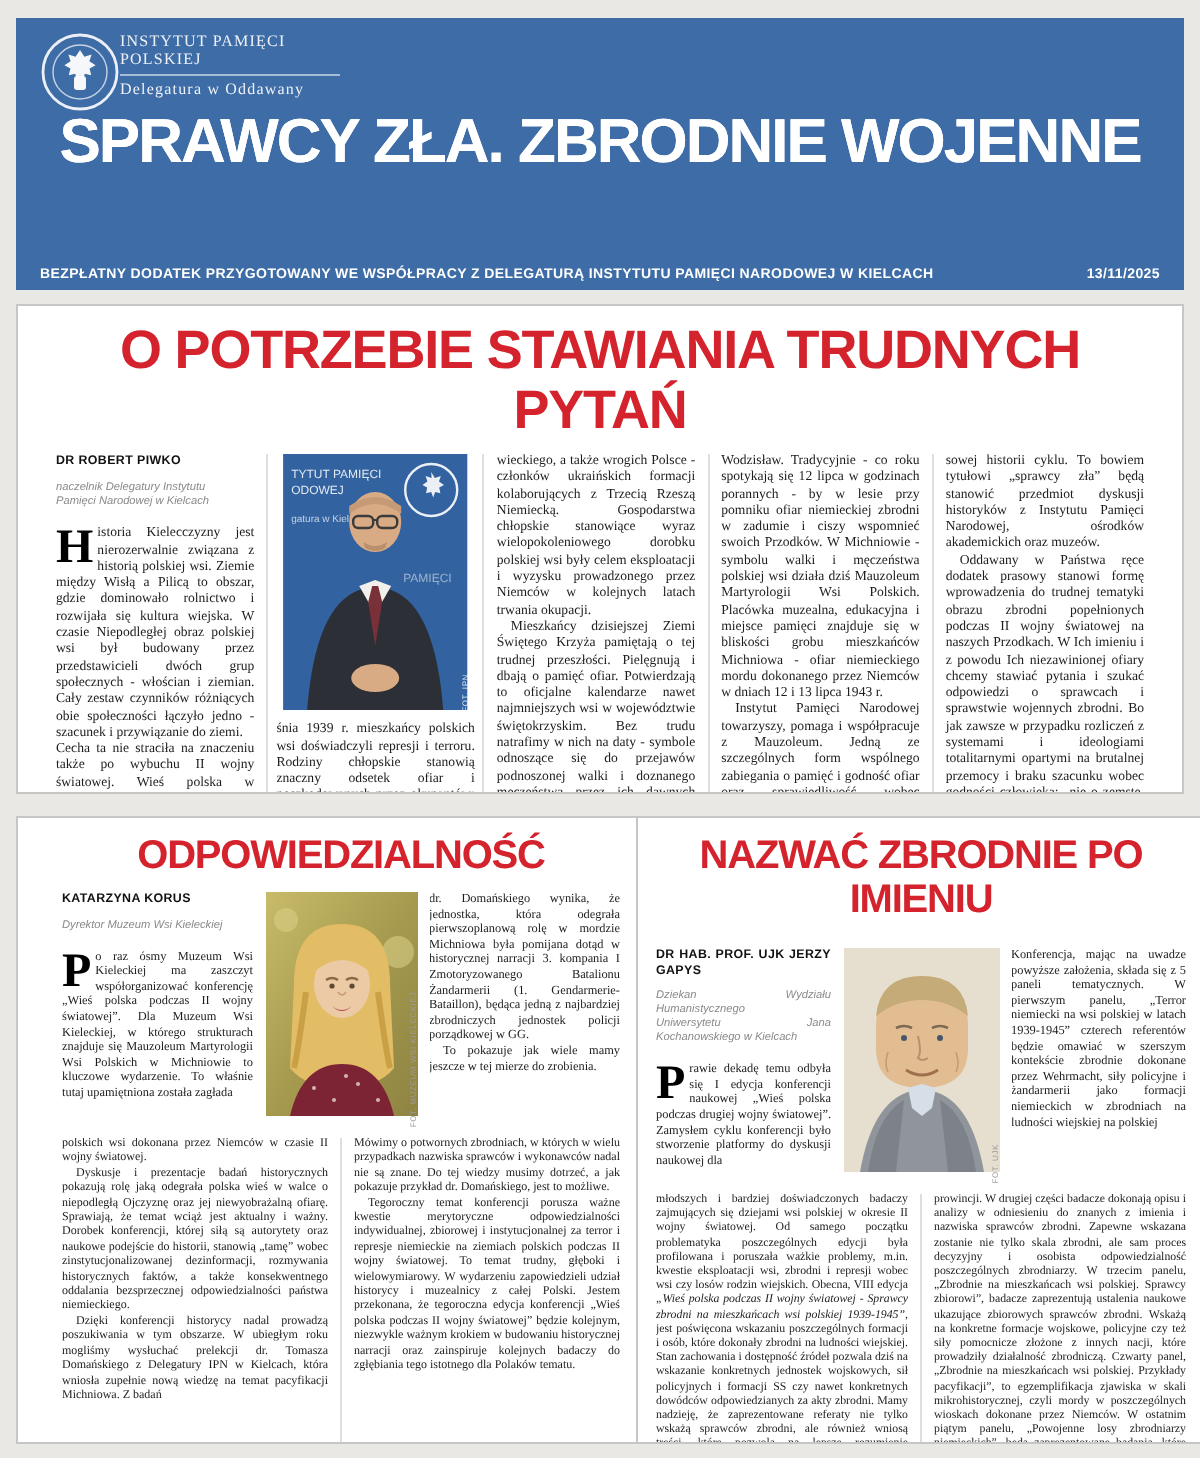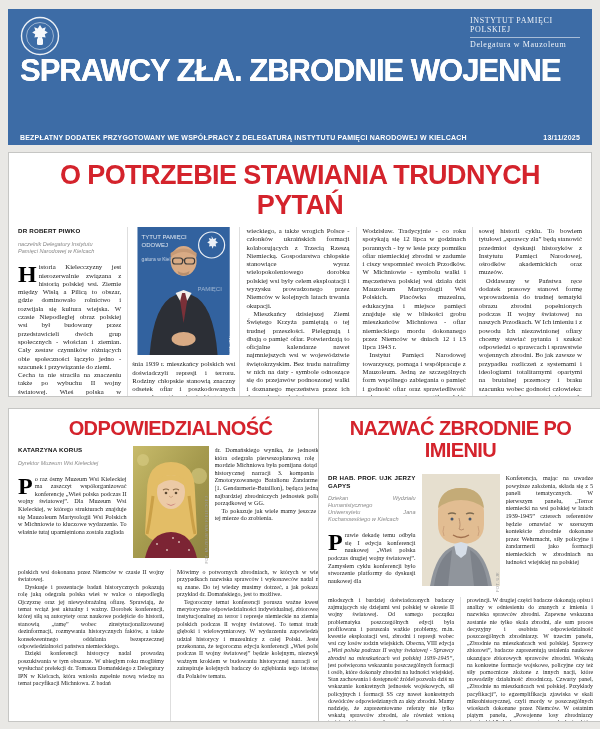--- a/index.html
+++ b/index.html
@@ -10,39 +10,39 @@
     color:#1c1c1c;
     -webkit-font-smoothing:antialiased;
   }
   .page{width:600px;height:729px;position:relative;}
 
   
   .banner{
     position:absolute;left:8px;top:9px;width:584px;height:136px;
     background:#3d6ca6;color:#fff;box-sizing:border-box;padding:7px 12px 4px;
   }
-  .logo-row{display:flex;align-items:flex-start;gap:12px;height:44px;justify-content:space-between;}
+  .logo-row{display:flex;align-items:flex-start;gap:0;height:44px;}
   .eagle-wrap{width:40px;height:40px;flex:0 0 auto;}
   .org-block{font-family:"Liberation Serif",serif;font-size:8px;line-height:9px;letter-spacing:.6px;color:#eef2f8;}
   .org-block .rule{border-top:1px solid rgba(255,255,255,.55);margin:3px 0 2px;width:110px;}
   .banner-title{
-    text-align:left;font-family:"Liberation Sans",sans-serif;font-weight:bold;
+    text-align:center;font-family:"Liberation Sans",sans-serif;font-weight:bold;
     font-size:31px;line-height:33px;letter-spacing:-1px;margin-top:-6px;
     text-shadow:0 0 0 #fff;
   }
   .strapline{
     position:absolute;left:12px;right:12px;bottom:4px;
     display:flex;justify-content:space-between;align-items:center;
     font-family:"Liberation Sans",sans-serif;font-weight:bold;font-size:7px;letter-spacing:.2px;
   }
 
   
   .box{background:#fff;border:1px solid #c6c6c4;box-sizing:border-box;position:absolute;overflow:hidden;}
-  .lead-box{left:8px;top:152px;width:584px;height:245px;padding:5px 9px;}
-  .left-box{left:8px;top:408px;width:325px;height:314px;padding:5px 9px;}
+  .lead-box{left:8px;top:152px;width:584px;height:245px;padding:5px 19px;}
+  .left-box{left:8px;top:408px;width:325px;height:314px;padding:5px 22px;}
   .right-box{left:318px;top:408px;width:285px;height:314px;padding:5px 9px;}
 
   .red-title{
     color:#d4232c;text-align:center;font-family:"Liberation Sans",sans-serif;
     font-weight:bold;letter-spacing:-.6px;
   }
   .lead-box .red-title{font-size:27px;line-height:30px;margin:2px 0 7px;}
   .left-box .red-title{font-size:20px;line-height:22px;margin:3px 0 7px;}
   .right-box .red-title{font-size:20px;line-height:22px;margin:3px 0 13px;}
 
@@ -97,21 +97,21 @@
           <circle cx="20" cy="20" r="18.5" fill="none" stroke="#ffffff" stroke-width="1.4" opacity="0.9"></circle>
           <circle cx="20" cy="20" r="13.5" fill="none" stroke="#ffffff" stroke-width="0.7" opacity="0.7"></circle>
           <path fill="#ffffff" opacity="0.95" d="M20 9 l2.2 3.4 3.6-1.2 -1.1 3.4 3.1 2 -3 1.6 .8 3.4 -3.2-.7 -1 3.3 -1.4-2.6 -1.4 2.6 -1-3.3 -3.2 .7 .8-3.4 -3-1.6 3.1-2 -1.1-3.4 3.6 1.2 z"></path>
           <rect x="17" y="22" width="6" height="7" rx="1.5" fill="#ffffff" opacity="0.95"></rect>
         </svg>
       </div>
       <div class="org-block">
         <div>INSTYTUT PAMIĘCI</div>
         <div>POLSKIEJ</div>
         <div class="rule"></div>
-        <div>Delegatura w Mauzoleum</div>
+        <div>Delegatura w Oddawany</div>
       </div>
     </div>
     <div class="banner-title">
       <div>SPRAWCY ZŁA. ZBRODNIE WOJENNE</div>
     </div>
     <div class="strapline">
       <span>BEZPŁATNY DODATEK PRZYGOTOWANY WE WSPÓŁPRACY Z DELEGATURĄ INSTYTUTU PAMIĘCI NARODOWEJ W KIELCACH</span>
       <span>13/11/2025</span>
     </div>
   </div>

